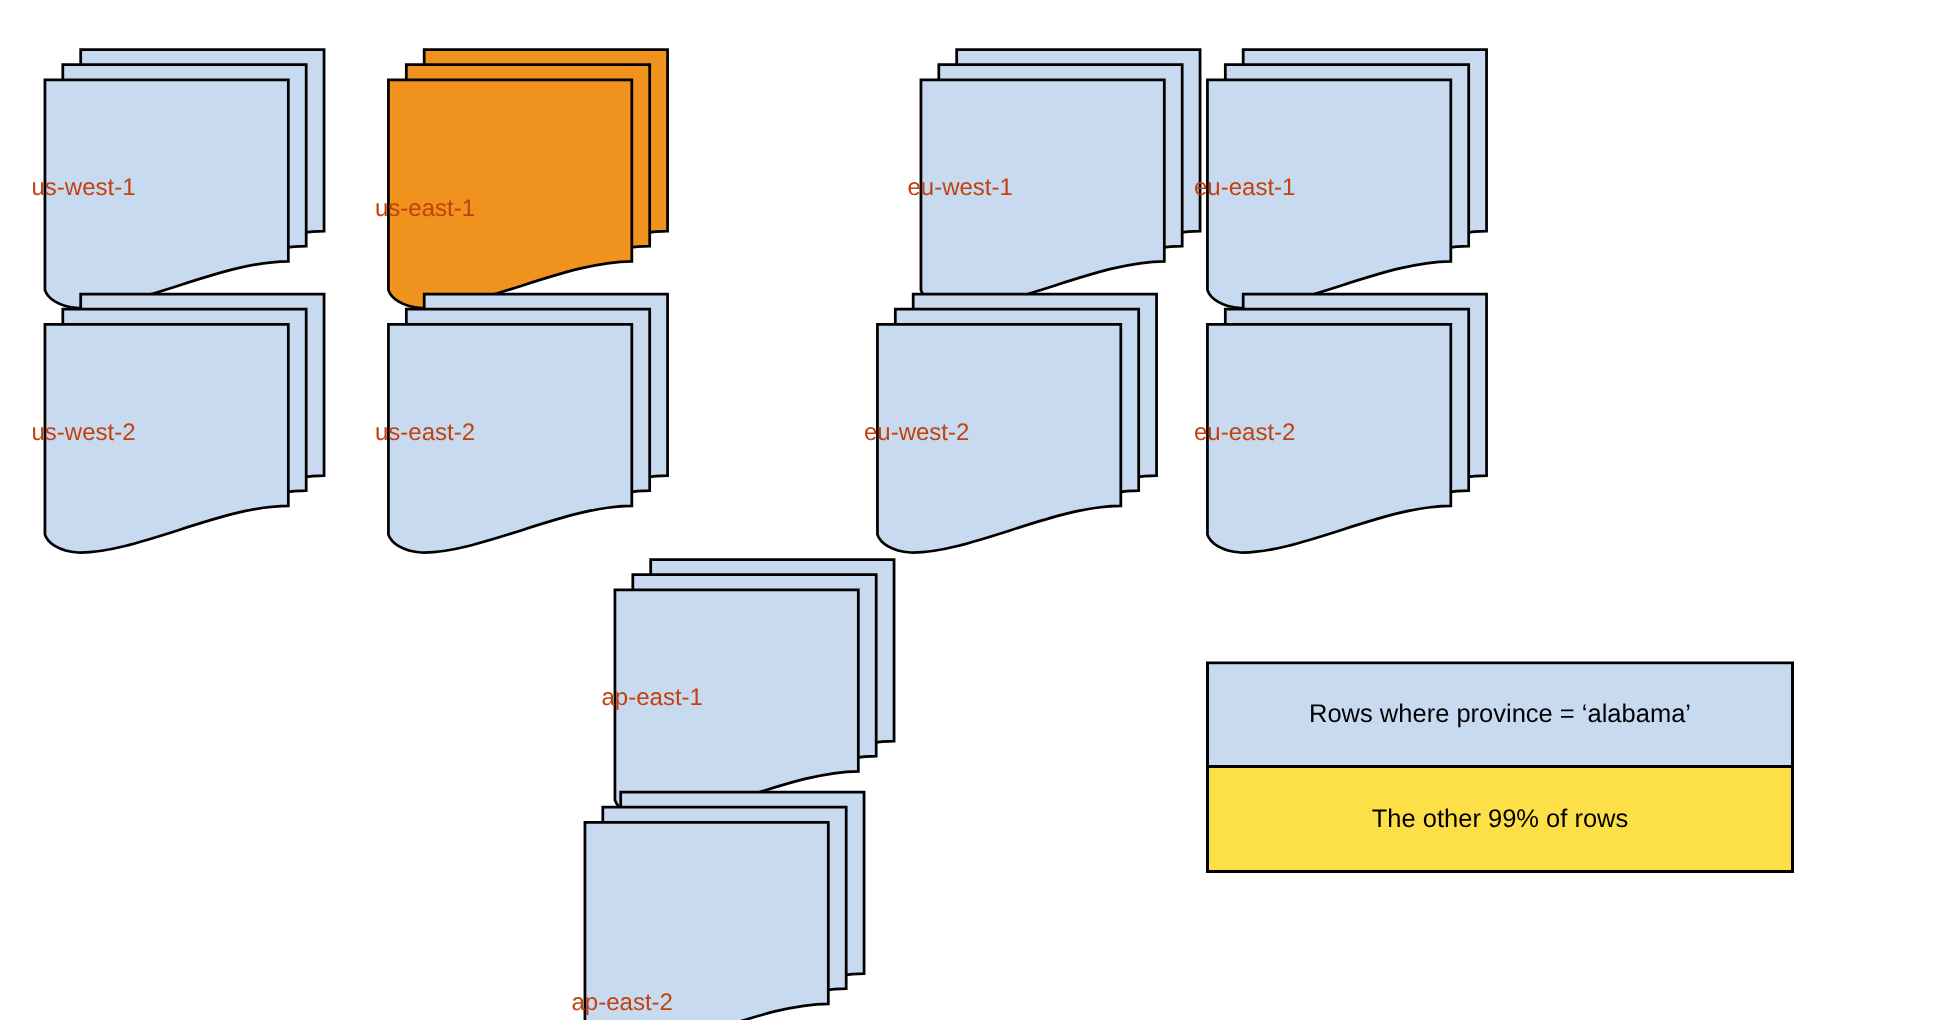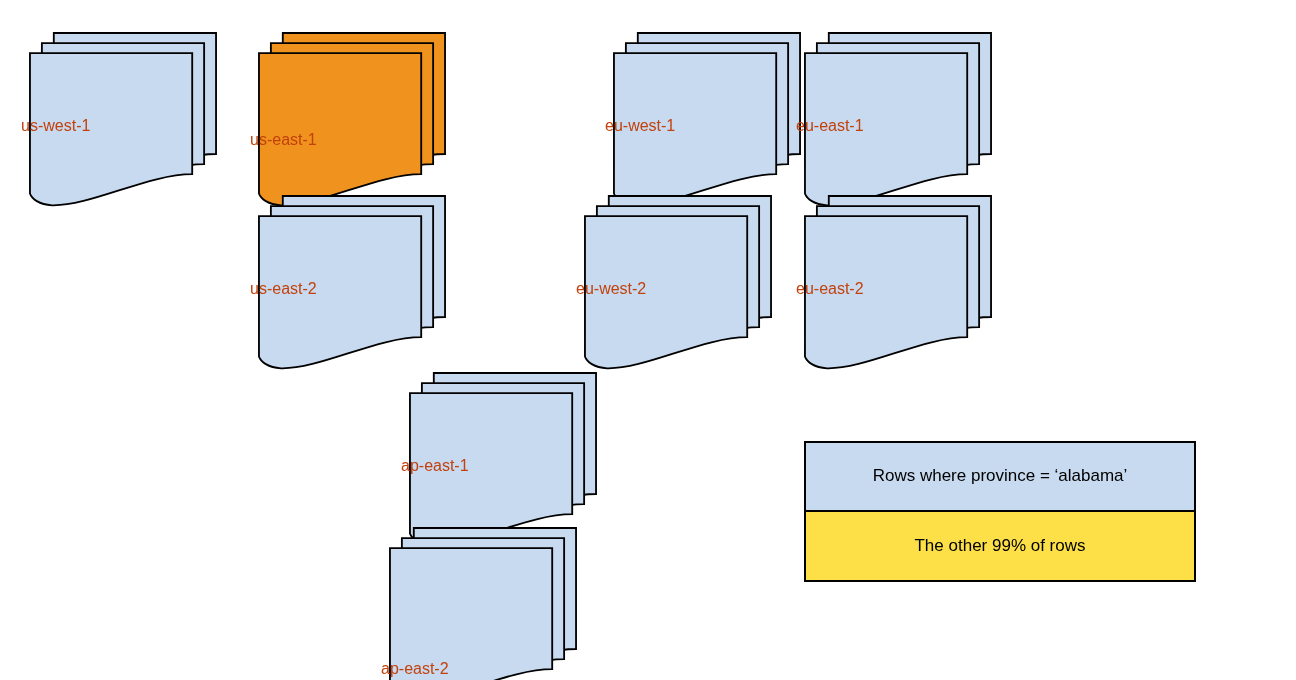--- a/index.html
+++ b/index.html
@@ -95,20 +95,28 @@
       <div class="doc-label" style="top: 84px;">eu-west-1</div>
     </div>
     <div class="doc-stack" style="left: 796px; top: 33px;">
       <svg viewBox="0 0 215 180" width="215" height="180">
         <path d="M 26 0 L 203 0 L 203 132 C 155 132, 92 167, 50 166 C 36 165, 28 159, 26 153 Z" fill="#c8daf0" stroke="#000000" stroke-width="2" stroke-linejoin="miter"></path>
         <path d="M 13 11 L 190 11 L 190 143 C 142 143, 79 178, 37 177 C 23 176, 15 170, 13 164 Z" fill="#c8daf0" stroke="#000000" stroke-width="2" stroke-linejoin="miter"></path>
         <path d="M 0 22 L 177 22 L 177 154 C 129 154, 66 189, 24 188 C 10 187, 2 181, 0 175 Z" fill="#c8daf0" stroke="#000000" stroke-width="2" stroke-linejoin="miter"></path>
       </svg>
       <div class="doc-label" style="top: 84px;">eu-east-1</div>
     </div>
+    <div class="doc-stack" style="left: 21px; top: 196px;">
+      <svg viewBox="0 0 215 180" width="215" height="180">
+        <path d="M 26 0 L 203 0 L 203 132 C 155 132, 92 167, 50 166 C 36 165, 28 159, 26 153 Z" fill="#c8daf0" stroke="#000000" stroke-width="2" stroke-linejoin="miter"></path>
+        <path d="M 13 11 L 190 11 L 190 143 C 142 143, 79 178, 37 177 C 23 176, 15 170, 13 164 Z" fill="#c8daf0" stroke="#000000" stroke-width="2" stroke-linejoin="miter"></path>
+        <path d="M 0 22 L 177 22 L 177 154 C 129 154, 66 189, 24 188 C 10 187, 2 181, 0 175 Z" fill="#c8daf0" stroke="#000000" stroke-width="2" stroke-linejoin="miter"></path>
+      </svg>
+      <div class="doc-label" style="top: 84px;">us-west-2</div>
+    </div>
     <div class="doc-stack" style="left: 250px; top: 196px;">
       <svg viewBox="0 0 215 180" width="215" height="180">
         <path d="M 26 0 L 203 0 L 203 132 C 155 132, 92 167, 50 166 C 36 165, 28 159, 26 153 Z" fill="#c8daf0" stroke="#000000" stroke-width="2" stroke-linejoin="miter"></path>
         <path d="M 13 11 L 190 11 L 190 143 C 142 143, 79 178, 37 177 C 23 176, 15 170, 13 164 Z" fill="#c8daf0" stroke="#000000" stroke-width="2" stroke-linejoin="miter"></path>
         <path d="M 0 22 L 177 22 L 177 154 C 129 154, 66 189, 24 188 C 10 187, 2 181, 0 175 Z" fill="#c8daf0" stroke="#000000" stroke-width="2" stroke-linejoin="miter"></path>
       </svg>
       <div class="doc-label" style="top: 84px;">us-east-2</div>
     </div>
     <div class="doc-stack" style="left: 576px; top: 196px;">
       <svg viewBox="0 0 215 180" width="215" height="180">

